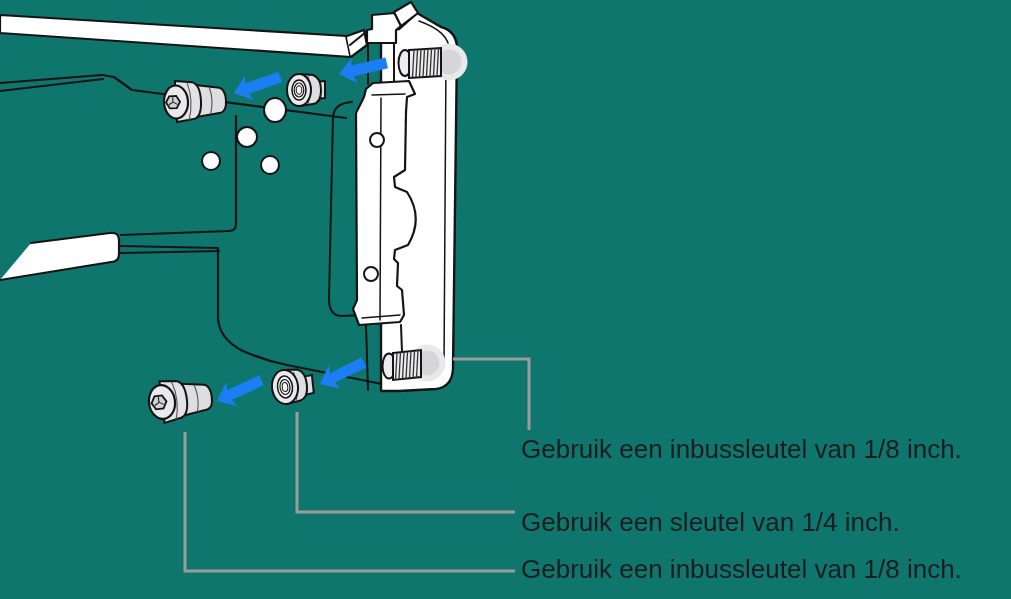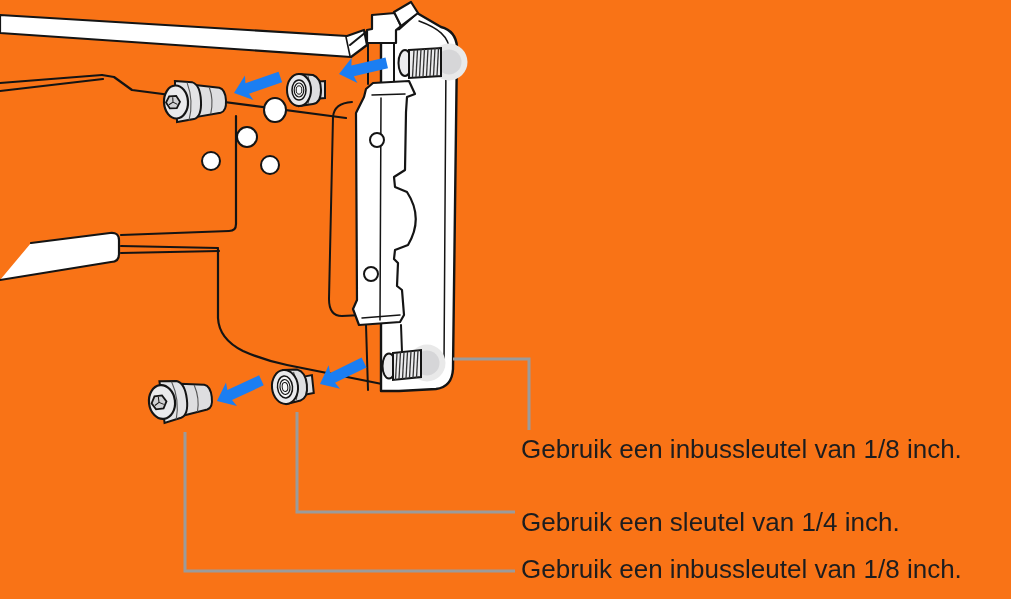--- a/index.html
+++ b/index.html
@@ -9,21 +9,21 @@
     --line-black:#141414;
     --metal-light:#eaeaec;
     --metal-mid:#dedee0;
     --collar-outer:#e9e9e9;
     --collar-inner:#d6d6d8;
   }
   html,body{margin:0;padding:0;background:#fff;}
   .stage{
     position:relative;
     width:1011px;height:599px;
-    background:#f97316;
+    background:#0f766e;
     font-family:"Liberation Sans", sans-serif;
     overflow:hidden;
   }
   .stage svg{position:absolute;inset:0;}
   .callout-label{
     position:absolute;
     left:521px;
     font-size:26px;
     line-height:26px;
     color:var(--label-text);

